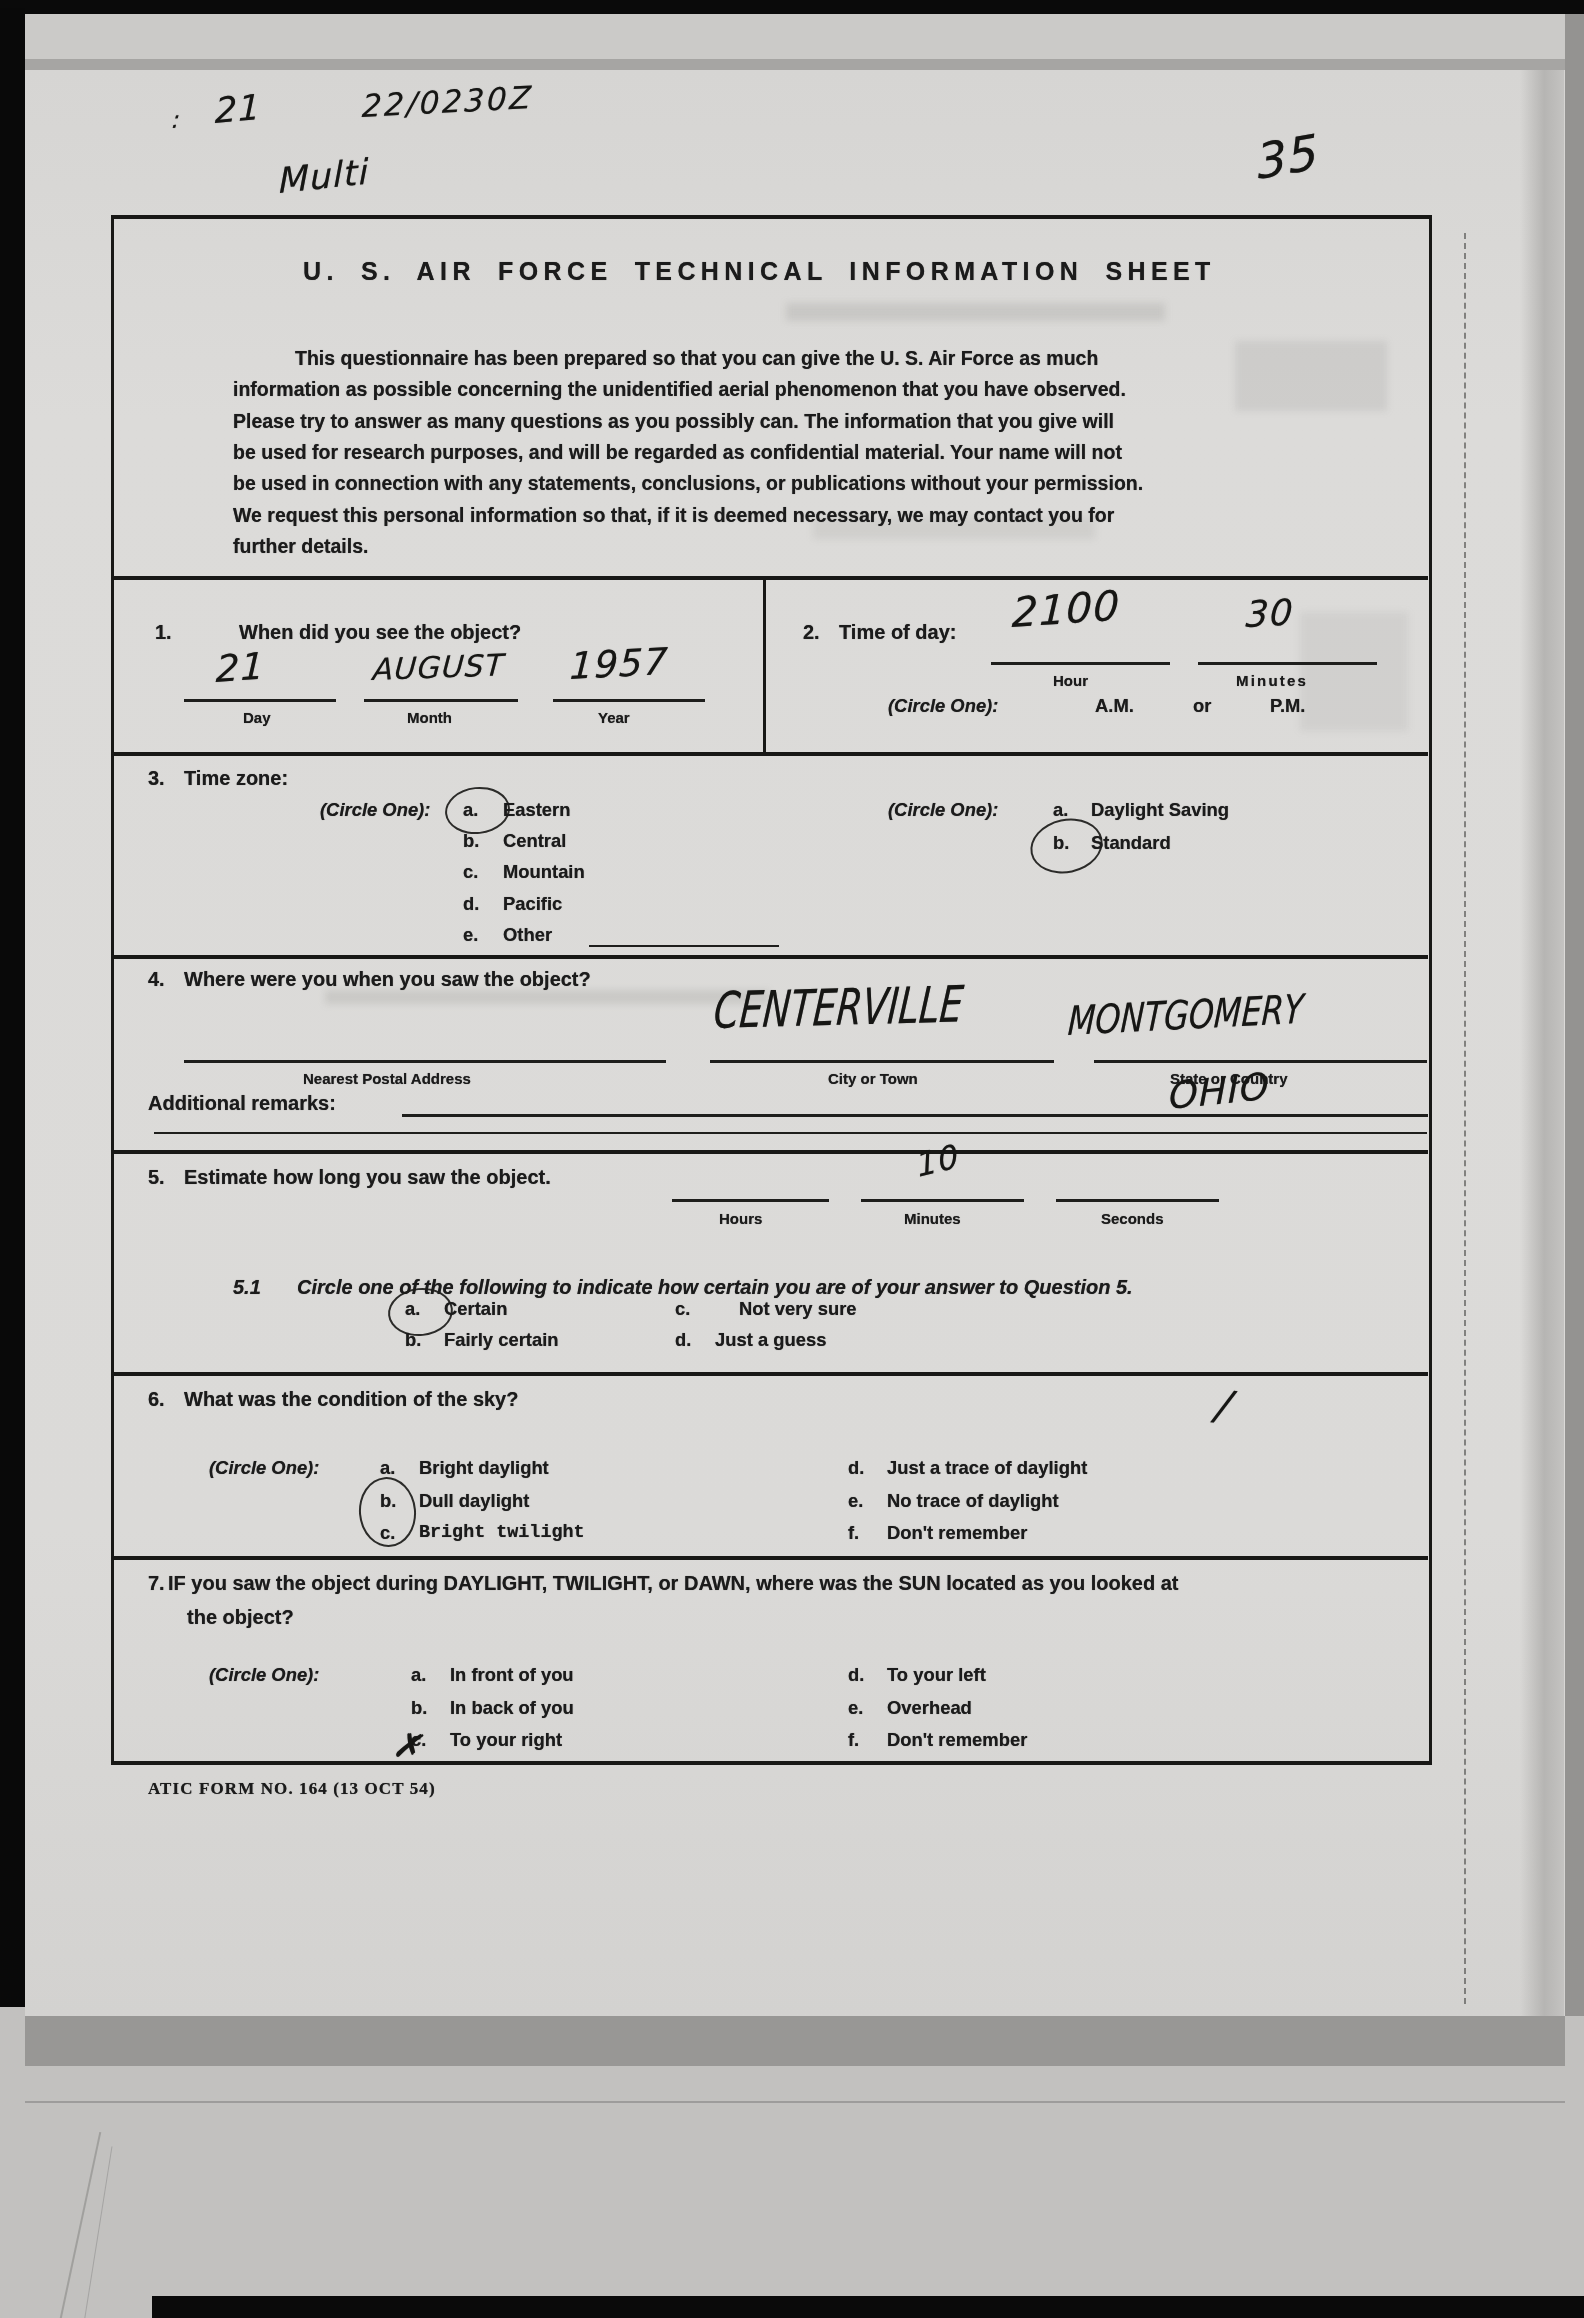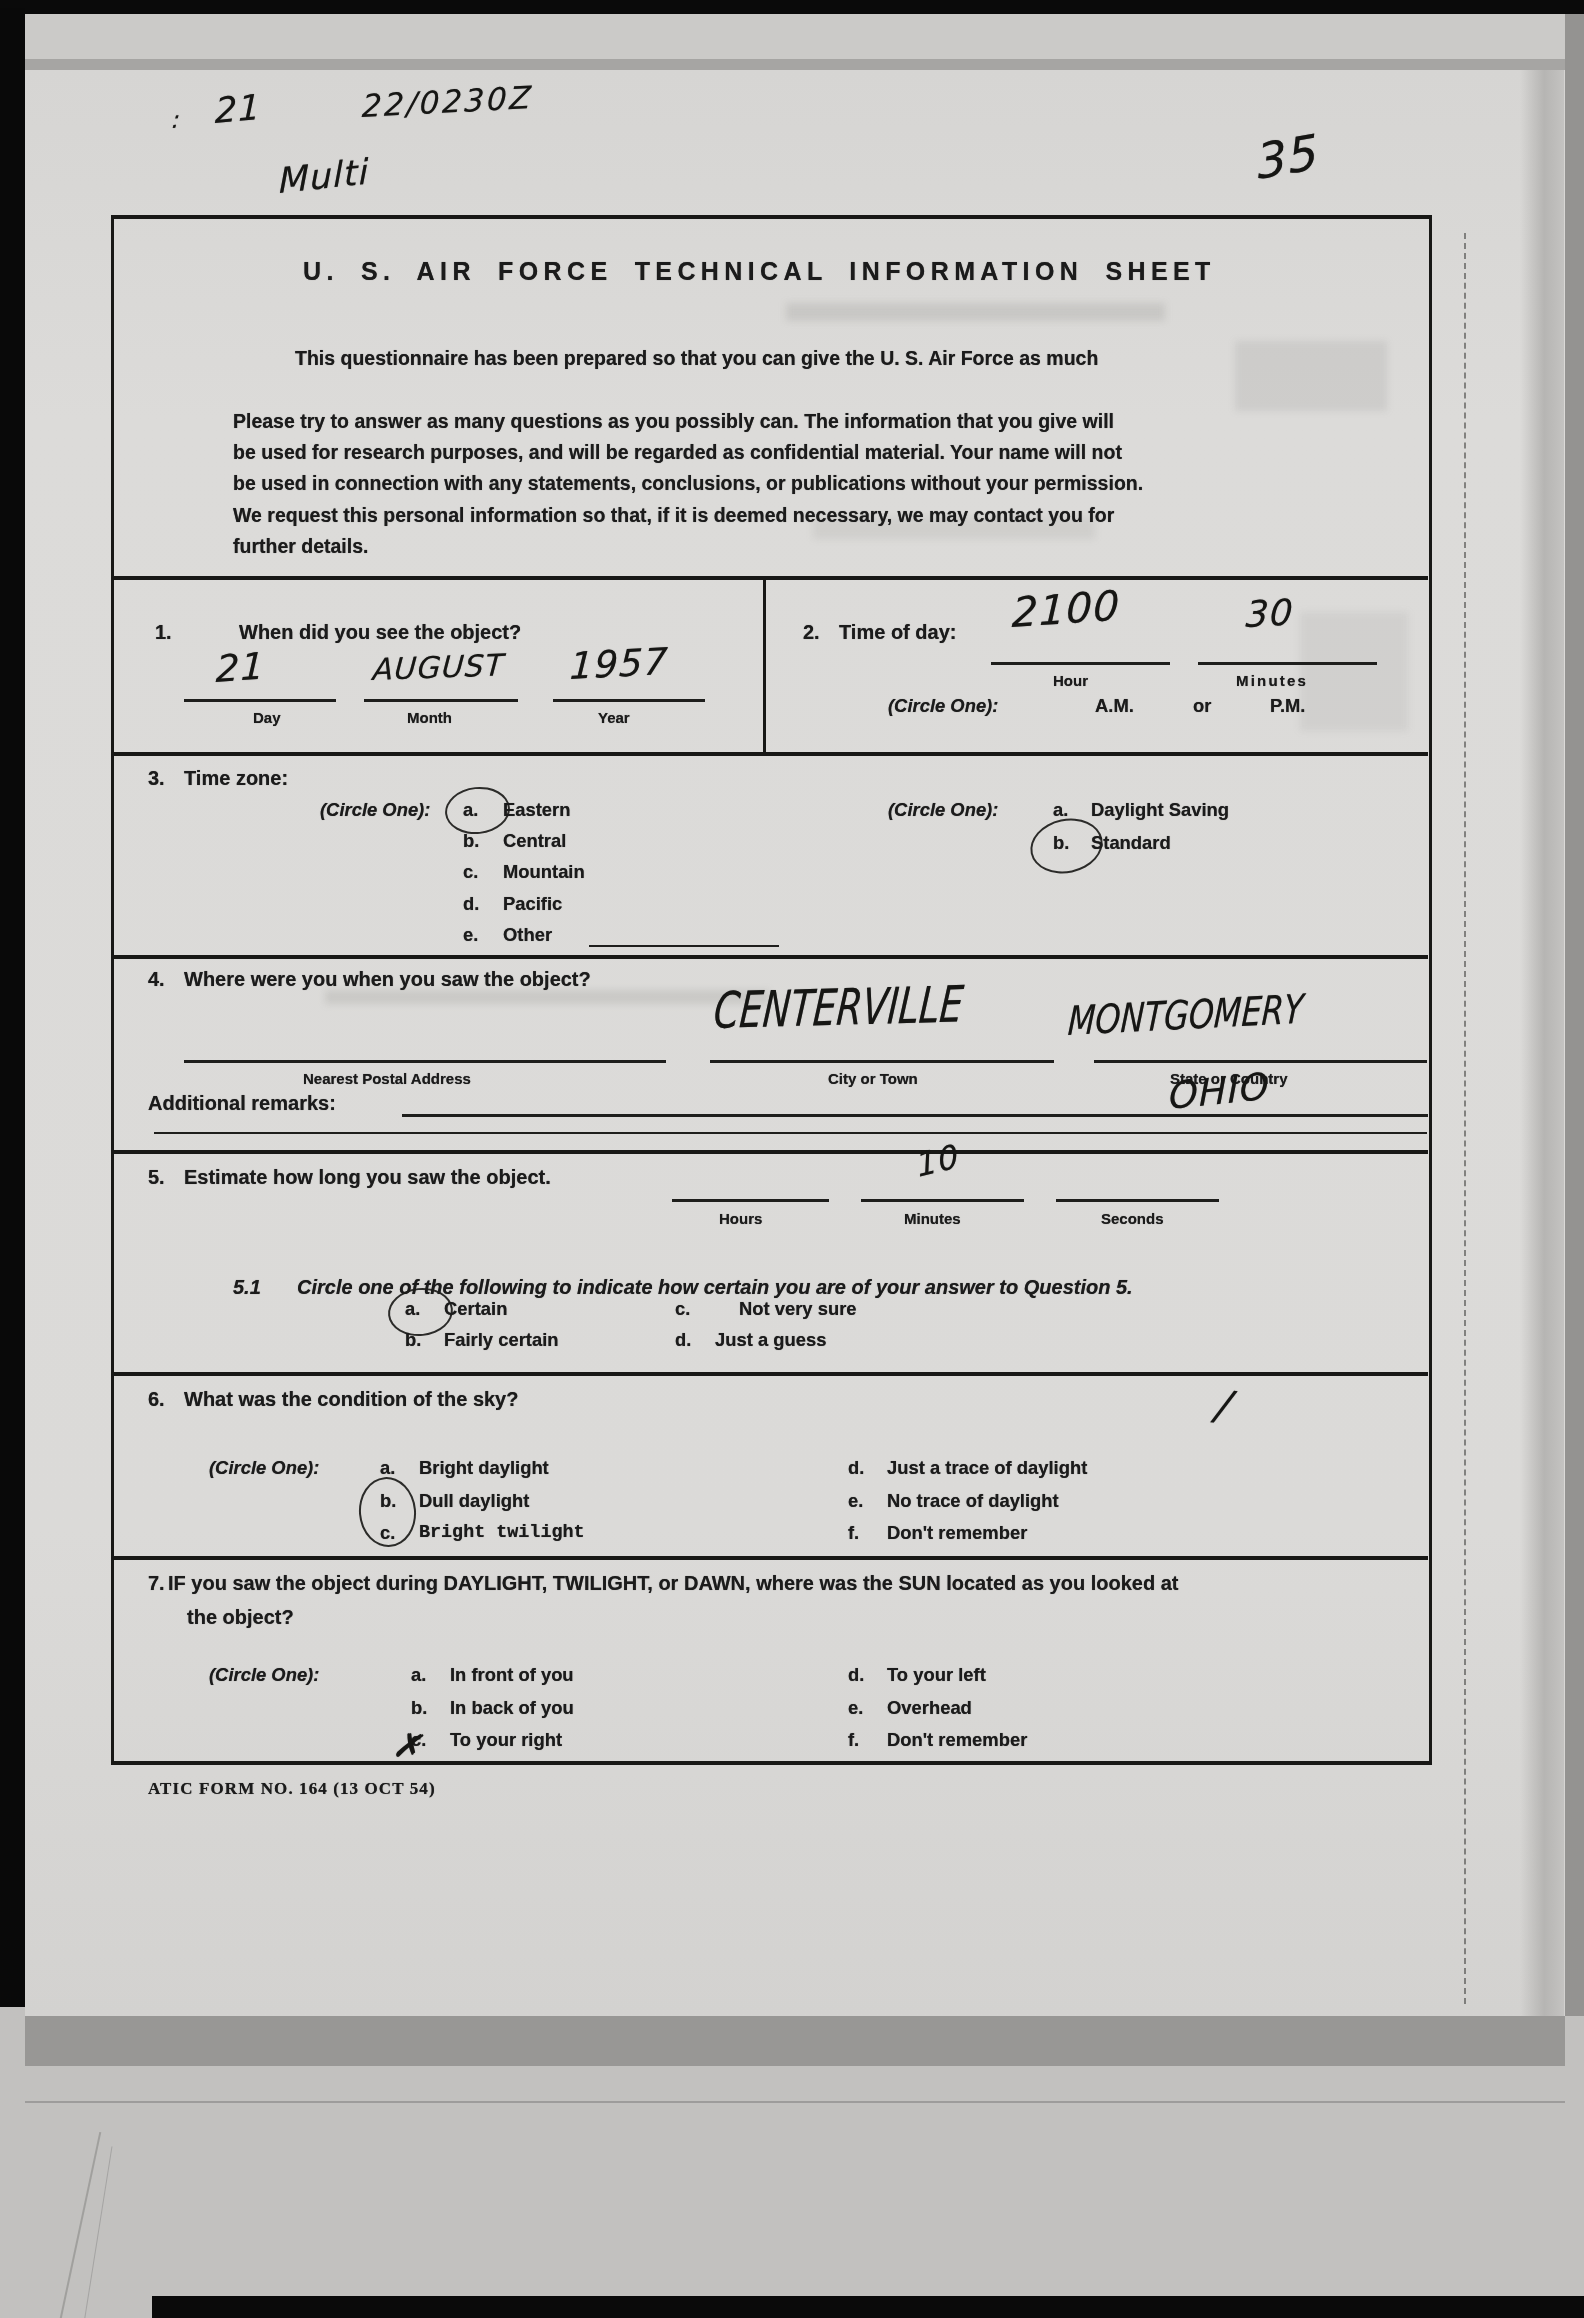--- a/index.html
+++ b/index.html
@@ -61,35 +61,36 @@
   <div class="hline" style="left:111px;top:576px;width:1317px;height:3.8px;"></div>
   <div class="hline" style="left:111px;top:752px;width:1317px;height:3.8px;"></div>
   <div class="hline" style="left:111px;top:955px;width:1317px;height:3.8px;"></div>
   <div class="hline" style="left:111px;top:1150px;width:1317px;height:3.8px;"></div>
   <div class="hline" style="left:111px;top:1372px;width:1317px;height:3.8px;"></div>
   <div class="hline" style="left:111px;top:1556px;width:1317px;height:3.8px;"></div>
   <div class="vline" style="left:763px;top:576px;width:3.3px;height:180px;"></div>
 
   <div class="pt" style="left:303px;top:257px;font-size:25px;letter-spacing:5.4px;word-spacing:9.8px;">U. S. AIR FORCE TECHNICAL INFORMATION SHEET</div>
   <div class="pt" style="left:295px;top:347px;font-size:19.5px;font-weight:bold;">This questionnaire has been prepared so that you can give the U. S. Air Force as much</div>
+  <div class="pt" style="left:233px;top:378px;font-size:19.5px;">information as possible concerning the unidentified aerial phenomenon that you have observed.</div>
   <div class="pt" style="left:233px;top:410px;font-size:19.5px;">Please try to answer as many questions as you possibly can.  The information that you give will</div>
   <div class="pt" style="left:233px;top:441px;font-size:19.5px;">be used for research purposes, and will be regarded as confidential material.  Your name will not</div>
   <div class="pt" style="left:233px;top:472px;font-size:19.5px;">be used in connection with any statements, conclusions, or publications without your permission.</div>
   <div class="pt" style="left:233px;top:504px;font-size:19.5px;">We request this personal information so that, if it is deemed necessary, we may contact you for</div>
   <div class="pt" style="left:233px;top:535px;font-size:19.5px;">further details.</div>
 
   <div class="pt q" style="left:155px;top:621px;">1.</div>
   <div class="pt q" style="left:191px;top:621px;margin-left:48px;">When did you see the object?</div>
   <div class="hw" style="left:216px;top:648px;font-size:37px;--r:-4deg;">21</div>
   <div class="hw" style="left:373px;top:652px;font-size:30px;--r:-2deg;">AUGUST</div>
   <div class="hw" style="left:570px;top:645px;font-size:37px;--r:-3deg;">1957</div>
   <div class="blank" style="left:184px;top:699px;width:152px;"></div>
   <div class="blank" style="left:364px;top:699px;width:154px;"></div>
   <div class="blank" style="left:553px;top:699px;width:152px;"></div>
-  <div class="pt lbl" style="left:253px;top:709px;">Day</div>
+  <div class="pt lbl" style="left:243px;top:709px;">Day</div>
   <div class="pt lbl" style="left:407px;top:709px;">Month</div>
   <div class="pt lbl" style="left:598px;top:709px;">Year</div>
 
   <div class="pt q" style="left:803px;top:621px;">2.</div>
   <div class="pt q" style="left:839px;top:621px;">Time of day:</div>
   <div class="hw" style="left:1012px;top:589px;font-size:41px;--r:-4deg;">2100</div>
   <div class="hw" style="left:1246px;top:594px;font-size:36px;--r:-3deg;">30</div>
   <div class="blank" style="left:991px;top:662px;width:179px;"></div>
   <div class="blank" style="left:1198px;top:662px;width:179px;"></div>
   <div class="pt lbl" style="left:1053px;top:672px;">Hour</div>

